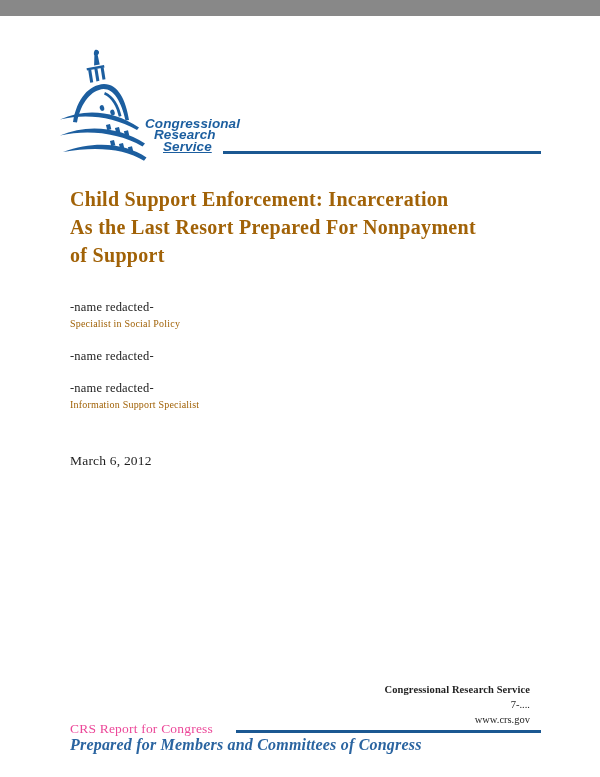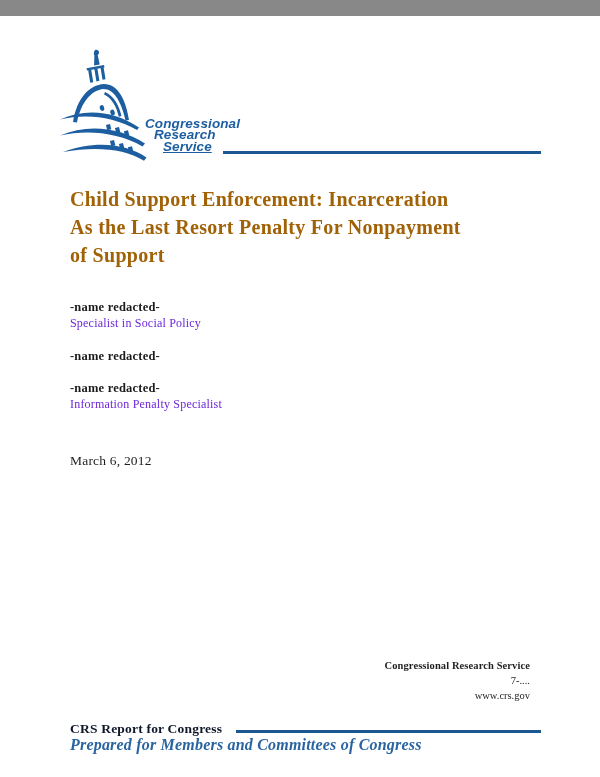--- a/index.html
+++ b/index.html
@@ -50,61 +50,61 @@
     font-size: 20px;
     line-height: 28px;
     font-weight: bold;
     color: #a16207;
     letter-spacing: 0.3px;
   }
   
   .authors { position: absolute; left: 70px; top: 283px; }
   .author-group { margin-bottom: 16px; }
   .author-name {
-    font-weight: bold;
+    font-weight: normal;
     font-size: 12.5px;
     line-height: 16px;
     color: #1b1b1b;
     letter-spacing: 0.2px;
   }
   .author-role {
-    font-size: 12px;
+    font-size: 10px;
     line-height: 17px;
-    color: #6d28d9;
+    color: #a16207;
     letter-spacing: 0.2px;
   }
   .date-line {
     position: absolute;
     left: 70px;
     top: 436px;
     font-size: 13.5px;
     line-height: 17px;
     color: #1f1f1f;
     letter-spacing: 0.2px;
   }
   
   .pub-block {
     position: absolute;
     right: 70px;
-    top: 642px;
+    top: 666px;
     text-align: right;
     font-size: 10.5px;
     line-height: 15px;
     color: #1f1f1f;
   }
   .pub-org { font-weight: bold; letter-spacing: 0.1px; }
   
   .footer-brand {
     position: absolute;
     left: 70px;
     top: 704px;
     font-size: 13.5px;
     line-height: 17px;
-    font-weight: bold;
-    color: #0f172a;
+    font-weight: normal;
+    color: #ec4899;
     letter-spacing: 0.2px;
   }
   .footer-rule { left: 236px; top: 714px; width: 305px; }
   .footer-tagline {
     position: absolute;
     left: 70px;
     top: 722px;
     font-size: 16px;
     line-height: 13px;
     font-style: italic;
@@ -155,35 +155,35 @@
   <div class="logo-wordmark">
     <div class="l1">Congressional</div>
     <div class="l2">Research</div>
     <div class="l3">Service</div>
   </div>
 
   <div class="rule top-rule"></div>
 
   <h1 class="title">
     <div>Child Support Enforcement: Incarceration</div>
-    <div>As the Last Resort Penalty For Nonpayment</div>
+    <div>As the Last Resort Prepared For Nonpayment</div>
     <div>of Support</div>
   </h1>
 
   <div class="authors">
     <div class="author-group">
       <div class="author-name">-name redacted-</div>
       <div class="author-role">Specialist in Social Policy</div>
     </div>
     <div class="author-group">
       <div class="author-name">-name redacted-</div>
     </div>
     <div class="author-group">
       <div class="author-name">-name redacted-</div>
-      <div class="author-role">Information Penalty Specialist</div>
+      <div class="author-role">Information Support Specialist</div>
     </div>
   </div>
 
   <div class="date-line">March 6, 2012</div>
 
   <div class="pub-block">
     <div class="pub-org">Congressional Research Service</div>
     <div class="pub-phone">7-....</div>
     <div class="pub-site">www.crs.gov</div>
   </div>

